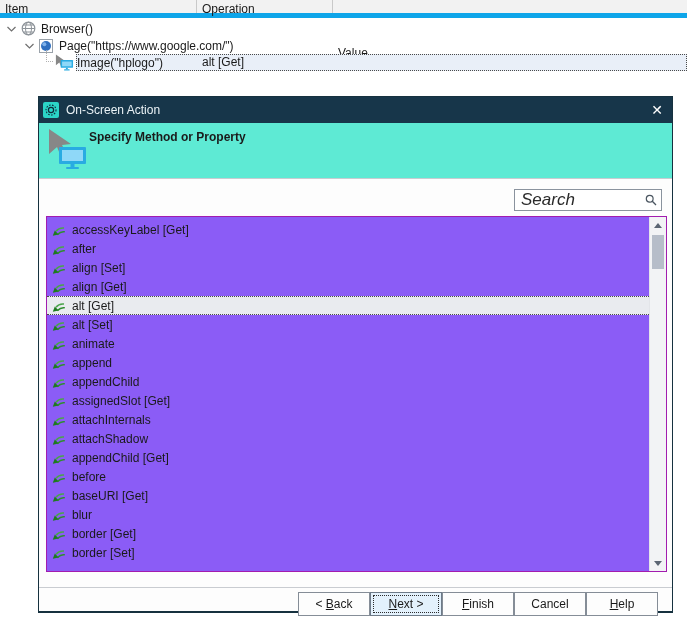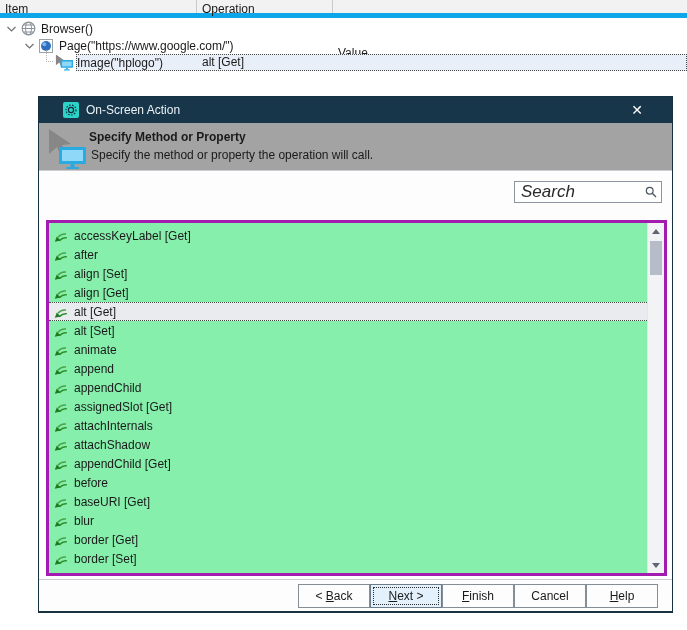--- a/index.html
+++ b/index.html
@@ -30,38 +30,38 @@
   .chevron{width:14px;display:inline-flex;justify-content:center;}
   .connector{width:14px;height:17px;position:relative;}
   .connector i{position:absolute;left:6px;top:-4px;width:7px;height:12px;border-left:1px dotted #b0b0b0;border-bottom:1px dotted #b0b0b0;}
   .tree-icon{width:20px;display:inline-flex;justify-content:center;margin-right:3px;}
   .tree-label{white-space:nowrap;}
   .tree-op{position:absolute;left:202px;top:1px;}
 
   
   .dialog{position:absolute;left:38px;top:96px;width:635px;height:517px;background:#fdfdfd;
     border:1px solid #16313f;border-bottom-width:2px;}
-  .titlebar{height:26px;background:var(--titlebar-bg);display:flex;align-items:center;padding:0 24px;}
+  .titlebar{height:26px;background:var(--titlebar-bg);display:flex;align-items:center;padding:0 4px;}
   .titlebar-icon{width:16px;height:16px;margin-right:7px;display:inline-flex;}
   .titlebar-text{color:#eaf2f6;font-size:12px;}
   .close{margin-left:auto;color:#fff;font-size:14px;width:22px;text-align:center;cursor:default;}
-  .dlg-header{height:48px;background:#a3a3a3;border-bottom:1px solid #c9ccd1;position:relative;}
+  .dlg-header{height:56px;background:#5eead4;border-bottom:1px solid #c9ccd1;position:relative;}
   .dlg-header-icon{position:absolute;left:5px;top:4px;}
   .dlg-header-title{position:absolute;left:50px;top:7px;font-weight:bold;}
   .dlg-header-sub{position:absolute;left:52px;top:25px;}
   .dlg-body{position:relative;height:443px;}
 
   .search-wrap{position:absolute;top:10px;right:10px;width:148px;height:22px;}
   .search-wrap input{width:100%;height:100%;border:1px solid #8a939e;background:#fff;
     padding:2px 20px 2px 6px;font-family:"Liberation Sans",sans-serif;font-size:17px;}
   .search-wrap input::placeholder{font-style:italic;color:#2a2a2a;opacity:1;}
   .search-icon{position:absolute;right:5px;top:5px;}
 
-  .listbox{position:absolute;left:7px;right:5px;top:37px;height:356px;background:#86efac;
-    border:3px solid #a21caf;overflow:hidden;margin-top:12px;}
+  .listbox{position:absolute;left:7px;right:5px;top:37px;height:356px;background:#8b5cf6;
+    border:1px solid #a21caf;overflow:hidden;}
   #method-rows{margin-right:17px;padding-top:3px;}
   .method-row{height:19px;display:flex;align-items:center;padding-left:4px;white-space:nowrap;}
   .method-row.selected{background:var(--selected-row-bg);border-top:1px dotted #4a4a4a;border-bottom:1px dotted #4a4a4a;}
   .method-icon{width:15px;height:14px;margin-right:6px;display:inline-flex;}
 
   .scrollbar{position:absolute;right:0;top:0;bottom:0;width:17px;background:#f2f3f5;border-left:1px solid #e3e5e9;}
   .scroll-up,.scroll-down{position:absolute;left:0;width:16px;height:16px;display:flex;align-items:center;justify-content:center;}
   .scroll-up{top:0;}
   .scroll-down{bottom:0;}
   .tri-up{width:0;height:0;border-left:4px solid transparent;border-right:4px solid transparent;border-bottom:5px solid #5b6573;}
@@ -159,21 +159,20 @@
       <span class="dlg-header-icon">
         <svg width="44" height="42" viewBox="0 0 44 42">
           <polygon points="5,2 5,27 13,20 17,29.5 22.5,27 18,18 27,17" fill="#878787"></polygon>
           <rect x="15" y="20" width="27" height="17" rx="1" fill="#29abe2"></rect>
           <rect x="18" y="23" width="21" height="11" fill="#8fd8f8"></rect>
           <rect x="26.5" y="37" width="4" height="3" fill="#29abe2"></rect>
           <rect x="22" y="40" width="13" height="2" rx="1" fill="#29abe2"></rect>
         </svg>
       </span>
       <span class="dlg-header-title">Specify Method or Property</span>
-      <span class="dlg-header-sub">Specify the method or property the operation will call.</span>
     </div>
 
     <div class="dlg-body">
       <div class="search-wrap">
         <input type="text" placeholder="Search" style="">
         <span class="search-icon">
           <svg width="12" height="12" viewBox="0 0 12 12">
             <circle cx="4.7" cy="4.7" r="3.4" fill="none" stroke="#4a5560" stroke-width="1.2"></circle>
             <line x1="7.3" y1="7.3" x2="11" y2="11" stroke="#4a5560" stroke-width="1.3"></line>
           </svg>

